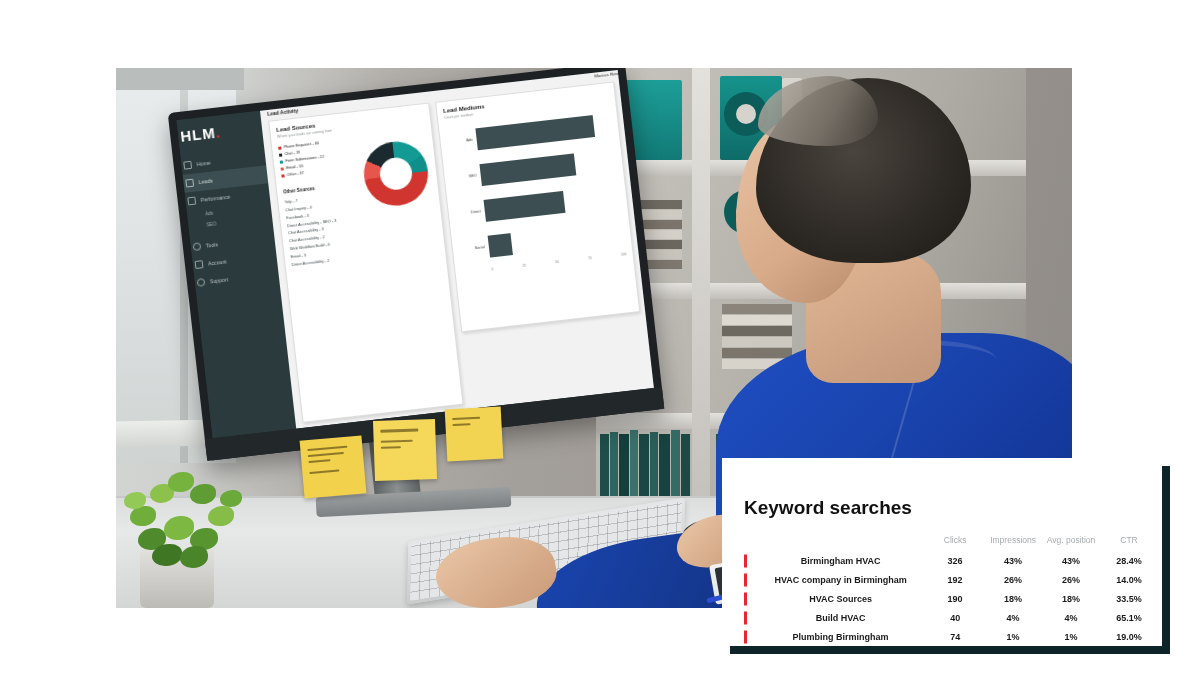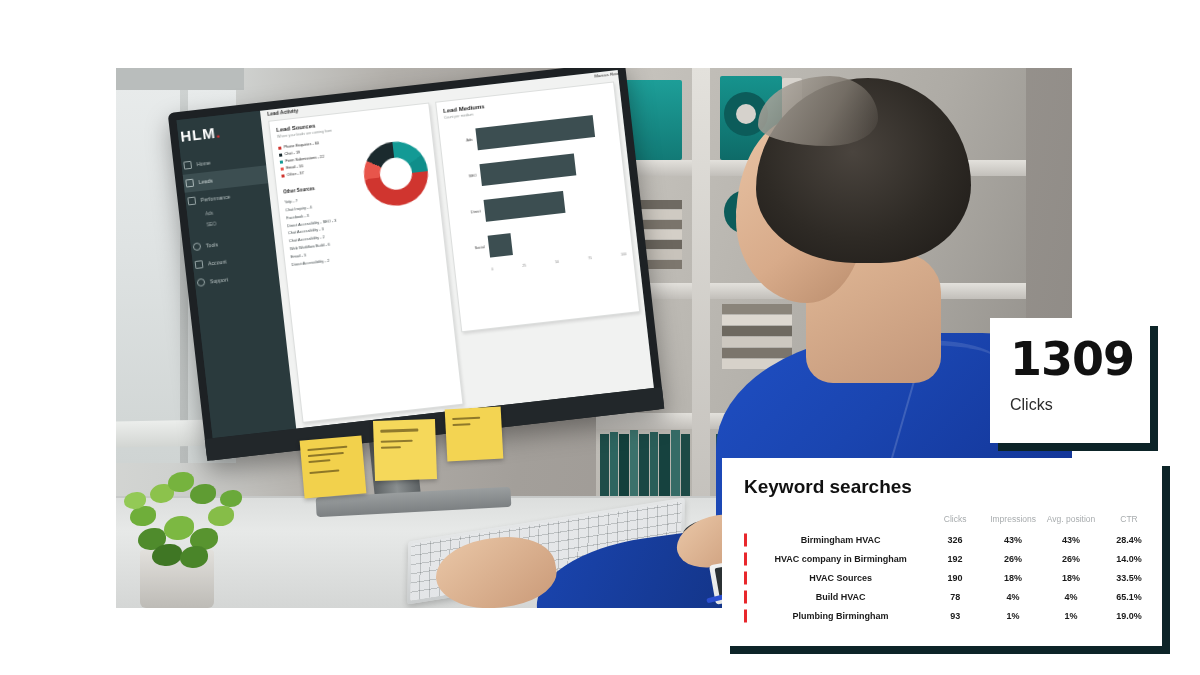--- a/index.html
+++ b/index.html
@@ -167,21 +167,21 @@
   .shadowcard .sh{position:absolute;left:8px;top:8px;right:-8px;bottom:-8px;background:#0d2428;}
   .shadowcard .fg{position:absolute;inset:0;background:#ffffff;}
 
   .clicks-card{left:990px;top:318px;width:160px;height:125px;}
   .clicks-inner{position:absolute;inset:0;padding:18px 20px;box-sizing:border-box;}
   .clicks-num{font-size:46px;font-weight:bold;letter-spacing:-1px;color:#111;line-height:1;
     font-family:"DejaVu Sans",sans-serif;}
   .clicks-lab{font-size:16px;color:#2b2b2b;margin-top:14px;}
 
   .kw-card{left:722px;top:458px;width:440px;height:188px;}
-  .kw-inner{position:absolute;inset:0;padding:18px 4px 10px 22px;box-sizing:border-box;}
+  .kw-inner{position:absolute;inset:0;padding:18px 4px 10px 22px;box-sizing:border-box;margin-top:21px;}
   .kw-title{font-size:19px;font-weight:bold;color:#111;margin:0 0 16px 0;}
   table.kw{width:100%;border-collapse:collapse;font-size:9px;}
   table.kw th{font-weight:normal;color:#a8acae;font-size:8.5px;padding:0 0 6px 0;text-align:center;}
   table.kw th.kwh{text-align:left;}
   table.kw td{padding:4.6px 0;font-size:9px;font-weight:bold;color:#1a1a1a;text-align:center;}
   table.kw td.kw-name{text-align:center;padding-left:11px;position:relative;}
   table.kw td.kw-name:before{content:"";position:absolute;left:0;top:50%;transform:translateY(-50%);
     width:3px;height:13px;background:#e8272c;}
   .col-kw{width:44%;}
   .col-n{width:14%;}
@@ -411,29 +411,20 @@
       <div class="leaf" style="left:14px;top:62px;width:28px;height:22px;background:#4f8b2c;"></div>
       <div class="leaf" style="left:40px;top:50px;width:30px;height:24px;background:#7cb842;"></div>
       <div class="leaf" style="left:66px;top:62px;width:28px;height:22px;background:#58942f;"></div>
       <div class="leaf" style="left:28px;top:78px;width:30px;height:22px;background:#3f7624;"></div>
       <div class="leaf" style="left:56px;top:80px;width:28px;height:22px;background:#4a8529;"></div>
       <div class="leaf" style="left:0px;top:26px;width:22px;height:17px;background:#93c956;"></div>
       <div class="leaf" style="left:96px;top:24px;width:22px;height:17px;background:#6aa93a;"></div>
     </div>
   </div>
 
-  <div class="shadowcard clicks-card">
-    <div class="sh"></div>
-    <div class="fg">
-      <div class="clicks-inner">
-        <div class="clicks-num">1309</div>
-        <div class="clicks-lab">Clicks</div>
-      </div>
-    </div>
-  </div>
 
   <div class="shadowcard kw-card">
     <div class="sh"></div>
     <div class="fg">
       <div class="kw-inner">
         <div class="kw-title">Keyword searches</div>
         <table class="kw">
           <thead>
             <tr>
               <th class="kwh col-kw"></th>
@@ -460,28 +451,28 @@
             </tr>
             <tr>
               <td class="kw-name">HVAC Sources</td>
               <td>190</td>
               <td>18%</td>
               <td>18%</td>
               <td>33.5%</td>
             </tr>
             <tr>
               <td class="kw-name">Build HVAC</td>
-              <td>78</td>
+              <td>40</td>
               <td>4%</td>
               <td>4%</td>
               <td>65.1%</td>
             </tr>
             <tr>
               <td class="kw-name">Plumbing Birmingham</td>
-              <td>93</td>
+              <td>74</td>
               <td>1%</td>
               <td>1%</td>
               <td>19.0%</td>
             </tr>
           </tbody>
         </table>
       </div>
     </div>
   </div>
 

